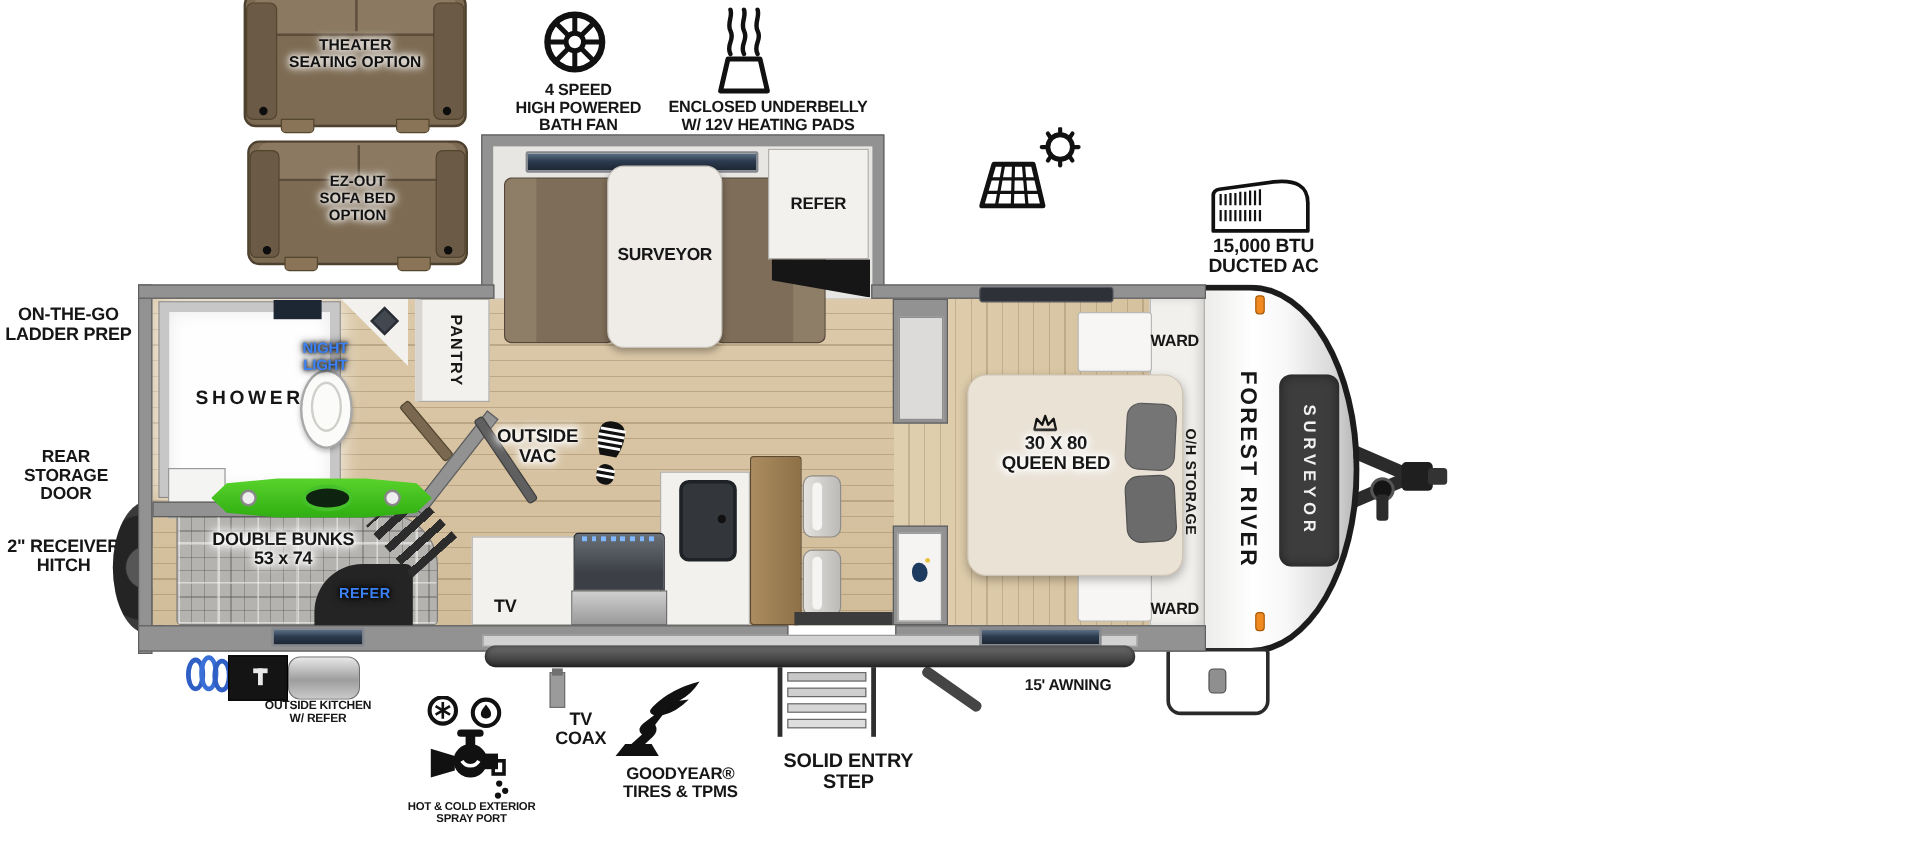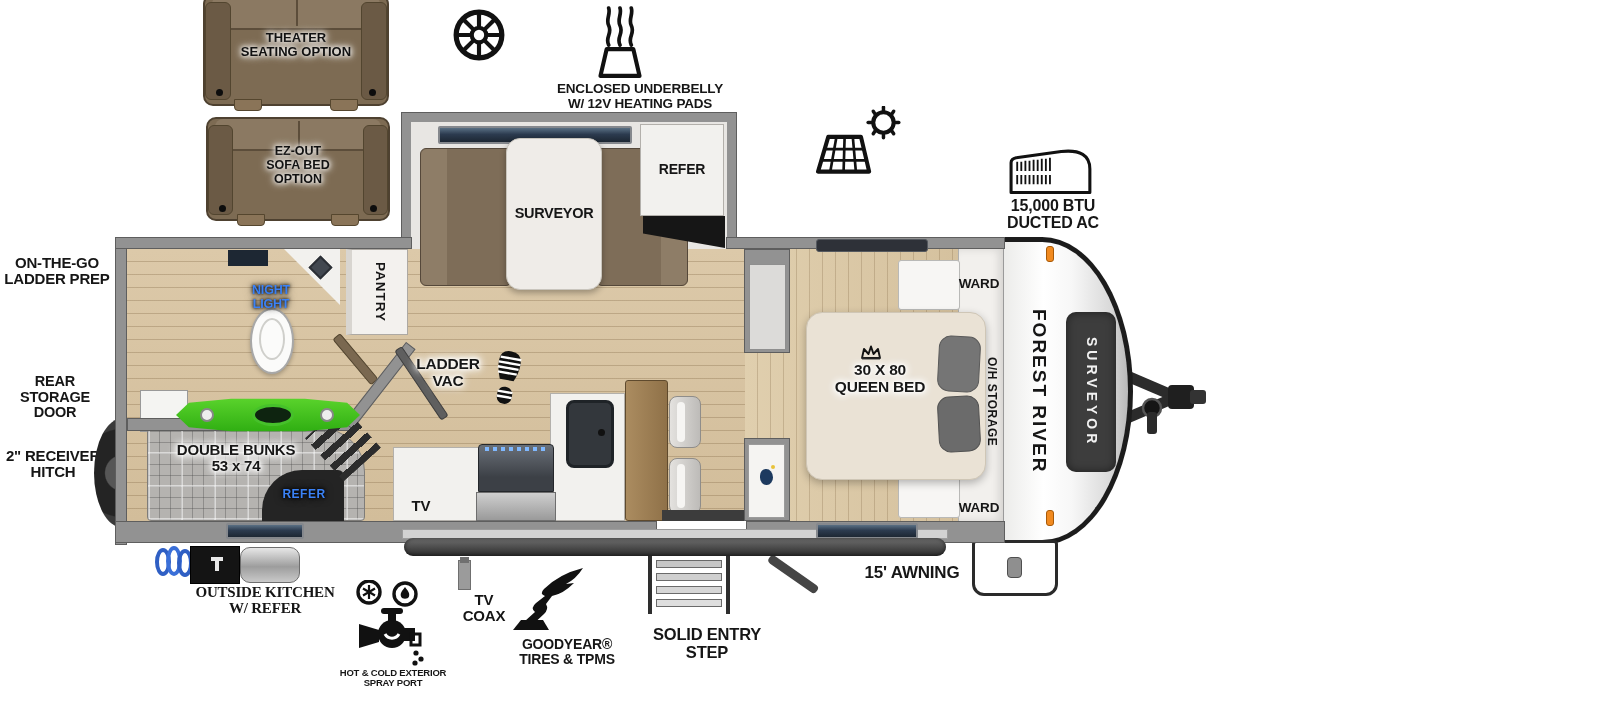--- a/index.html
+++ b/index.html
@@ -78,20 +78,23 @@
       <line x1="35" y1="26" x2="45" y2="26"></line>
         <line x1="32.4" y1="32.4" x2="39.8" y2="39.8"></line>
       <line x1="26" y1="35" x2="26" y2="45"></line>
         <line x1="19.6" y1="32.4" x2="12.2" y2="39.8"></line>
       <line x1="17" y1="26" x2="7" y2="26"></line>
         <line x1="19.6" y1="19.6" x2="12.2" y2="12.2"></line>
       <line x1="26" y1="17" x2="26" y2="7"></line>
         <line x1="32.4" y1="19.6" x2="39.8" y2="12.2"></line>
     </g>
   </svg>
+  <div class="lbl" style="left:417px;top:68px;width:130px;font-size:13.5px;">4 SPEED
+HIGH POWERED
+BATH FAN</div>
 
   <svg class="abs" style="left:586px;top:6px;" width="68" height="74" viewBox="0 0 66 72">
     <path d="M14 68 L52 68 L46 42 L20 42 Z" fill="none" stroke="#111" stroke-width="4" stroke-linejoin="round"></path>
     <g fill="none" stroke="#111" stroke-width="3.6" stroke-linecap="round">
       <path d="M22 38 C18 30 26 27 22 19 C19 13 24 8 22 2"></path>
       <path d="M33 38 C29 30 37 27 33 19 C30 13 35 8 33 2"></path>
       <path d="M44 38 C40 30 48 27 44 19 C41 13 46 8 44 2"></path>
     </g>
   </svg>
   <div class="lbl" style="left:538px;top:82px;width:204px;font-size:13.5px;">ENCLOSED UNDERBELLY
@@ -170,20 +173,24 @@
   </div>
   <div class="abs" style="left:643px;top:216px;width:82px;height:32px;z-index:2;background:#161616;
        clip-path:polygon(0 0,100% 0,100% 100%,0 55%);"></div>
 
   <div class="wall" style="left:115px;top:237px;width:12px;height:308px;z-index:3;"></div>
   <div class="wall" style="left:115px;top:237px;width:297px;height:12px;z-index:3;"></div>
   <div class="wall" style="left:726px;top:237px;width:279px;height:12px;z-index:3;"></div>
   <div class="wall" style="left:115px;top:521px;width:542px;height:22px;z-index:3;"></div>
   <div class="wall" style="left:746px;top:521px;width:259px;height:22px;z-index:3;"></div>
 
+  <div class="abs flex" style="left:133px;top:252px;width:150px;height:162px;z-index:2;background:#fefefe;
+       border:8px solid #c7c7c7;outline:1px solid #8a8a8a;box-shadow:0 0 18px rgba(255,255,255,.95), inset 0 0 14px rgba(0,0,0,.08);">
+    <span class="lbl" style="position:static;font-size:16px;letter-spacing:3px;">SHOWER</span>
+  </div>
   <div class="abs" style="left:228px;top:250px;width:40px;height:16px;background:#1d2733;z-index:3;"></div>
   <div class="abs" style="left:284px;top:249px;width:56px;height:56px;z-index:2;background:#f2f1ee;
        clip-path:polygon(0 0,100% 0,100% 100%);filter:drop-shadow(0 2px 2px rgba(0,0,0,.3));">
     <div class="abs" style="left:28px;top:10px;width:17px;height:17px;background:#424850;transform:rotate(45deg);border:2px solid #2b2f35;"></div>
   </div>
   <div class="abs" style="left:250px;top:308px;width:44px;height:66px;z-index:2;background:#fbfbfa;border:2px solid #a8a8a8;
        border-radius:50%;box-shadow:0 2px 4px rgba(0,0,0,.25);">
     <div class="abs" style="left:7px;top:8px;width:26px;height:42px;border:2px solid #cfcfcb;border-radius:50%;"></div>
   </div>
   <div class="lbl wlbl" style="left:228px;top:284px;width:86px;font-size:12.5px;z-index:4;">NIGHT
@@ -193,21 +200,21 @@
   <div class="abs" style="left:398px;top:344px;width:84px;height:9px;z-index:3;background:#5f5f5f;border:1px solid #3f3f3f;
        transform:rotate(56deg);transform-origin:0% 50%;border-radius:3px;"></div>
 
   <div class="abs flex" style="left:346px;top:249px;width:62px;height:86px;z-index:2;background:#f3f1ee;
        border:1px solid #ada9a3;border-left:6px solid #d8d5d0;">
     <span class="lbl vtext" style="position:static;font-size:13.5px;letter-spacing:1px;">PANTRY</span>
   </div>
   <div class="abs" style="left:340px;top:333px;width:60px;height:10px;z-index:2;background:#7a6850;border:1px solid #52452f;
        transform:rotate(50deg);transform-origin:0% 0%;border-radius:3px;"></div>
 
-  <div class="lbl halo" style="left:398px;top:356px;width:100px;font-size:15.5px;z-index:4;">LADDER
+  <div class="lbl halo" style="left:398px;top:356px;width:100px;font-size:15.5px;z-index:4;">OUTSIDE
 VAC</div>
   <svg class="abs" style="left:492px;top:350px;z-index:4;transform:rotate(10deg);" width="30" height="56" viewBox="0 0 30 56">
     <path d="M15 1 Q26 1 26 13 Q26 21 22 30 L8 30 Q4 20 4 12 Q4 1 15 1 Z" fill="#111"></path>
     <rect x="8" y="37" width="15" height="17" rx="7" fill="#111"></rect>
     <g stroke="#fff" stroke-width="2.4">
       <line x1="5" y1="8" x2="26" y2="8"></line>
         <line x1="4" y1="13" x2="26" y2="13"></line>
       <line x1="4" y1="18" x2="25" y2="18"></line>
         <line x1="5" y1="23" x2="24" y2="23"></line>
       <line x1="8" y1="42" x2="23" y2="42"></line>
@@ -326,21 +333,21 @@
 
   <div class="abs" style="left:972px;top:540px;width:86px;height:56px;z-index:2;background:#fff;
        border:3px solid #2a2a2a;border-radius:4px 4px 12px 12px;">
     <div class="abs" style="left:32px;top:14px;width:15px;height:21px;background:#8f8f8f;border:1px solid #4f4f4f;border-radius:4px;"></div>
   </div>
 
   <div class="abs" style="left:458px;top:560px;width:13px;height:30px;z-index:2;background:#9b9b9b;border:1px solid #6f6f6f;">
     <div class="abs" style="left:1px;top:-4px;width:9px;height:6px;background:#707070;"></div>
   </div>
 
-  <div class="lbl" style="left:185px;top:584px;width:160px;font-size:15px;z-index:4;font-family:Liberation Serif, serif;">OUTSIDE KITCHEN
+  <div class="lbl" style="left:185px;top:584px;width:160px;font-size:10px;z-index:4;">OUTSIDE KITCHEN
 W/ REFER</div>
 
   <svg class="abs" style="left:352px;top:580px;z-index:4;" width="80" height="86" viewBox="0 0 78 86">
     <circle cx="16" cy="12" r="11" fill="none" stroke="#111" stroke-width="3.4"></circle>
     <g stroke="#111" stroke-width="2.2">
       <line x1="16" y1="5" x2="16" y2="19"></line>
         <line x1="10" y1="8.5" x2="22" y2="15.5"></line>
         <line x1="10" y1="15.5" x2="22" y2="8.5"></line>
     </g>
     <circle cx="52" cy="14" r="11" fill="none" stroke="#111" stroke-width="3.4"></circle>
@@ -364,15 +371,15 @@
 
   <svg class="abs" style="left:505px;top:562px;z-index:4;" width="104" height="74" viewBox="0 0 104 74">
     <path d="M10 68 L30 50 Q25 46 31 41 L40 34 Q34 32 39 27 Q54 12 78 6 Q71 17 61 22 L69 21 Q58 32 47 34 L41 42 Q44 47 39 52 L24 66 Z" fill="#111"></path>
     <polygon points="8,68 44,68 38,58 16,58" fill="#111"></polygon>
   </svg>
   <div class="lbl" style="left:505px;top:637px;width:124px;font-size:14px;z-index:4;">GOODYEAR®
 TIRES &amp; TPMS</div>
 
   <div class="lbl" style="left:638px;top:626px;width:138px;font-size:16.5px;z-index:4;">SOLID ENTRY
 STEP</div>
-  <div class="lbl" style="left:850px;top:564px;width:124px;font-size:17px;z-index:4;">15' AWNING</div>
+  <div class="lbl" style="left:828px;top:564px;width:124px;font-size:13px;z-index:4;">15' AWNING</div>
 
 </div>
 
 </body></html>

